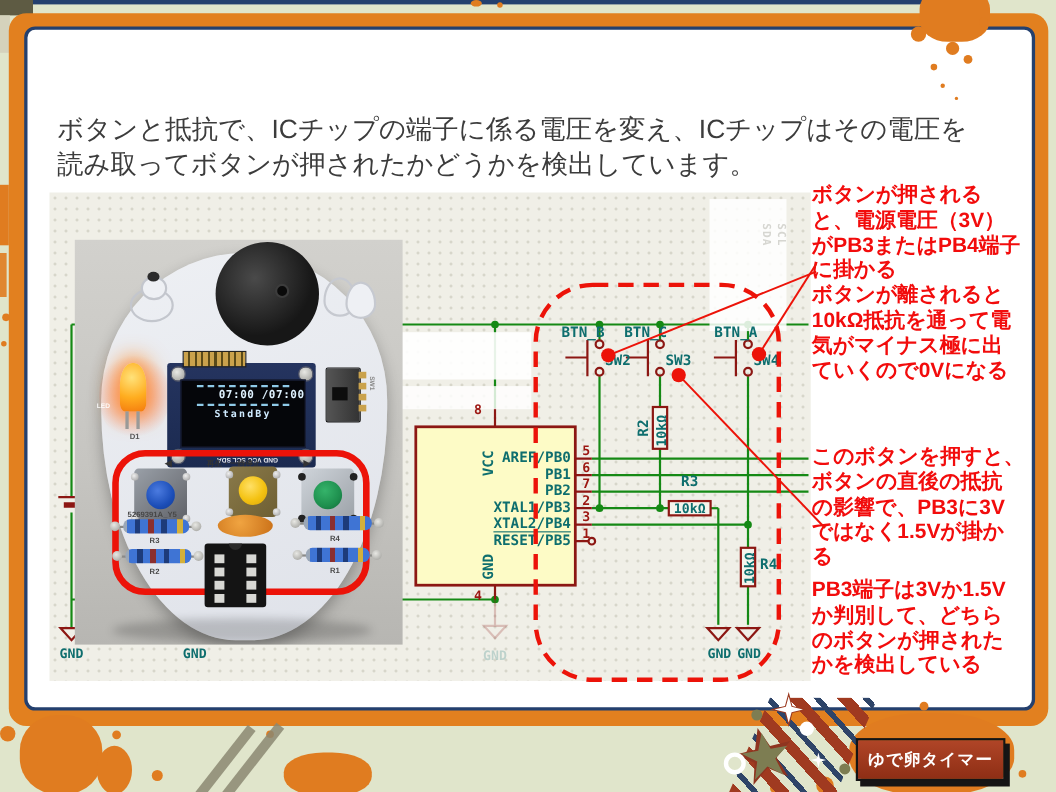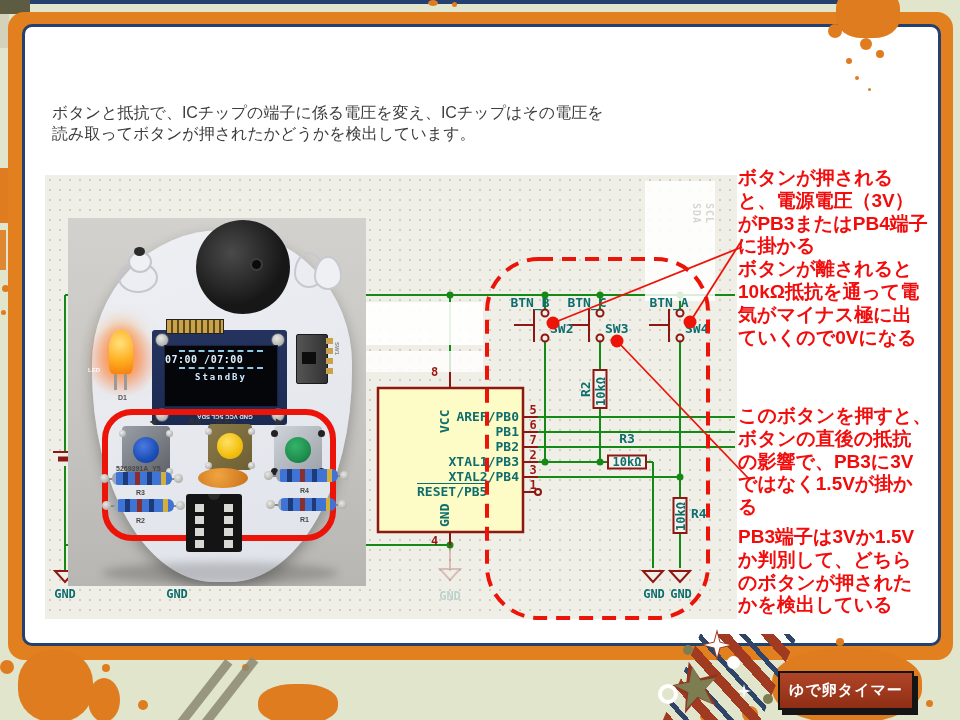--- a/index.html
+++ b/index.html
@@ -8,21 +8,21 @@
   .abs{position:absolute;}
   .c{text-align:center;}
   
   .odot{position:absolute;background:#e07c20;border-radius:50%;}
   .orect{position:absolute;background:#e07c20;}
   .frame{position:absolute;left:8px;top:12px;width:945px;height:648px;background:#e2801f;border-radius:16px;}
   .card{position:absolute;left:22px;top:24px;width:919px;height:622px;background:#ffffff;
         border:3px solid #24406e;border-radius:10px;box-sizing:border-box;}
   .topline{position:absolute;left:28px;top:0;width:838px;height:4px;background:#24406e;}
   .title{position:absolute;left:62px;top:30px;font-size:52px;color:#383838;letter-spacing:2px;}
-  .bodytext{position:absolute;left:52px;top:102px;font-size:16px;line-height:1.32;color:#3c3c3c;white-space:pre-line;}
+  .bodytext{position:absolute;left:52px;top:102px;font-size:24px;line-height:1.32;color:#3c3c3c;white-space:pre-line;}
   .caption{position:absolute;left:228px;top:582px;font-size:22px;font-weight:700;color:#f20c0c;}
   .note{position:absolute;width:224px;font-weight:700;font-size:19px;line-height:1.2;color:#f20c0c;white-space:pre-line;}
   
   .schem{position:absolute;left:45px;top:175px;width:692px;height:444px;background:#f0efe7;
          background-image:radial-gradient(circle,#cfcec1 1px,transparent 1.3px);background-size:10px 10px;}
   .t{position:absolute;font:700 13px "DejaVu Sans Mono",monospace;color:#0e6e6e;white-space:pre-line;}
   .t12{font-size:12px;}
   .pn{position:absolute;font:700 12px "DejaVu Sans Mono",monospace;color:#9c1712;}
   .gl{position:absolute;font:700 12px "DejaVu Sans Mono",monospace;color:#0e6e6e;width:30px;text-align:center;}
   .rot{transform:rotate(-90deg);transform-origin:0 0;}
@@ -34,21 +34,21 @@
   .ph{position:absolute;}
   .pcb{position:absolute;left:24px;top:12px;width:260px;height:352px;border-radius:50% 50% 47% 47% / 38% 38% 60% 60%;
        background:linear-gradient(160deg,#eef0f4,#dfe2e9);box-shadow:0 6px 14px rgba(0,0,0,.28);}
   .pres{position:absolute;height:13px;border-radius:6px;
         background:linear-gradient(90deg,#9aa7b8 0 6%,#3f74d4 6% 18%,#1d3b7a 18% 26%,#3f74d4 26% 38%,#8a2f2f 38% 46%,#3f74d4 46% 58%,#1d3b7a 58% 66%,#3f74d4 66% 82%,#d4b03a 82% 90%,#3f74d4 90% 100%);}
   .plabel{position:absolute;font:700 7px "Liberation Sans",sans-serif;color:#474747;}
   .pad{position:absolute;width:9px;height:9px;border-radius:50%;background:radial-gradient(circle at 40% 35%,#e8e8e4,#9a9a96);}
   .tactpin{position:absolute;width:7px;height:7px;border-radius:50%;background:radial-gradient(circle at 40% 35%,#eee,#999);}
   .oledscr{position:absolute;left:96px;top:127px;width:112px;height:60px;background:#05060a;border:1px solid #1c2340;}
   .dashln{width:84px;margin:4px auto 0;border-top:2px dashed #8fcae8;}
-  .oltime{font:700 10px "DejaVu Sans Mono",monospace;color:#dff2ff;text-align:left;margin-top:2px;letter-spacing:0.5px;}
+  .oltime{font:700 10px "DejaVu Sans Mono",monospace;color:#dff2ff;text-align:right;margin-top:2px;letter-spacing:0.5px;}
   .olstat{font:700 9px "DejaVu Sans Mono",monospace;color:#cfeaff;text-align:center;margin-top:3px;letter-spacing:2px;}
   .hilite{position:absolute;left:34px;top:191px;width:234px;height:132px;border:6px solid #ec1309;border-radius:30px;box-sizing:border-box;}
   
   .footbtn{position:absolute;left:778px;top:671px;width:132px;height:35px;border:2px solid #141414;
            background:linear-gradient(180deg,#b04527,#8e2e15);box-shadow:4px 5px 0 #151515;
            display:flex;align-items:center;justify-content:center;color:#fff;font-weight:700;font-size:15px;letter-spacing:1px;}
   .star5{clip-path:polygon(50% 0%,63% 36%,98% 36%,69% 58%,80% 95%,50% 72%,20% 95%,31% 58%,2% 36%,37% 36%);position:absolute;}
   .spark{clip-path:polygon(50% 0%,60% 40%,100% 50%,60% 60%,50% 100%,40% 60%,0% 50%,40% 40%);position:absolute;}
   .rib{position:absolute;left:662px;top:634px;width:136px;height:88px;
        background:repeating-linear-gradient(48deg,#a03a20 0 10px,transparent 10px 17px,#2e4468 17px 22px,transparent 22px 33px);
@@ -181,21 +181,21 @@
     <div class="pn c" style="left:480px;top:258px;width:16px;">7</div>
     <div class="pn c" style="left:480px;top:273px;width:16px;">2</div>
     <div class="pn c" style="left:480px;top:288px;width:16px;">3</div>
     <div class="pn c" style="left:480px;top:303px;width:16px;">1</div>
 
     <div class="t" style="left:372px;top:234px;width:102px;text-align:right;">AREF/PB0</div>
     <div class="t" style="left:372px;top:249px;width:102px;text-align:right;">PB1</div>
     <div class="t" style="left:372px;top:264px;width:102px;text-align:right;">PB2</div>
     <div class="t" style="left:372px;top:279px;width:102px;text-align:right;">XTAL1/PB3</div>
     <div class="t" style="left:372px;top:294px;width:102px;text-align:right;">XTAL2/PB4</div>
-    <div class="t" style="left:372px;top:309px;width:102px;text-decoration:overline;">RESET/PB5</div>
+    <div class="t" style="left:372px;top:309px;width:102px;text-align:right;text-decoration:overline;">RESET/PB5</div>
 
     <div class="t" style="left:305px;top:262px;line-height:15px;">1
 5</div>
     <div class="pn" style="left:25px;top:252px;font-size:14px;">+</div>
 
     <div class="gl" style="left:5px;top:412px;">GND</div>
     <div class="gl" style="left:117px;top:412px;">GND</div>
     <div class="gl" style="left:594px;top:412px;">GND</div>
     <div class="gl" style="left:621px;top:412px;">GND</div>
     <div class="gl" style="left:390px;top:414px;opacity:.22;">GND</div>

